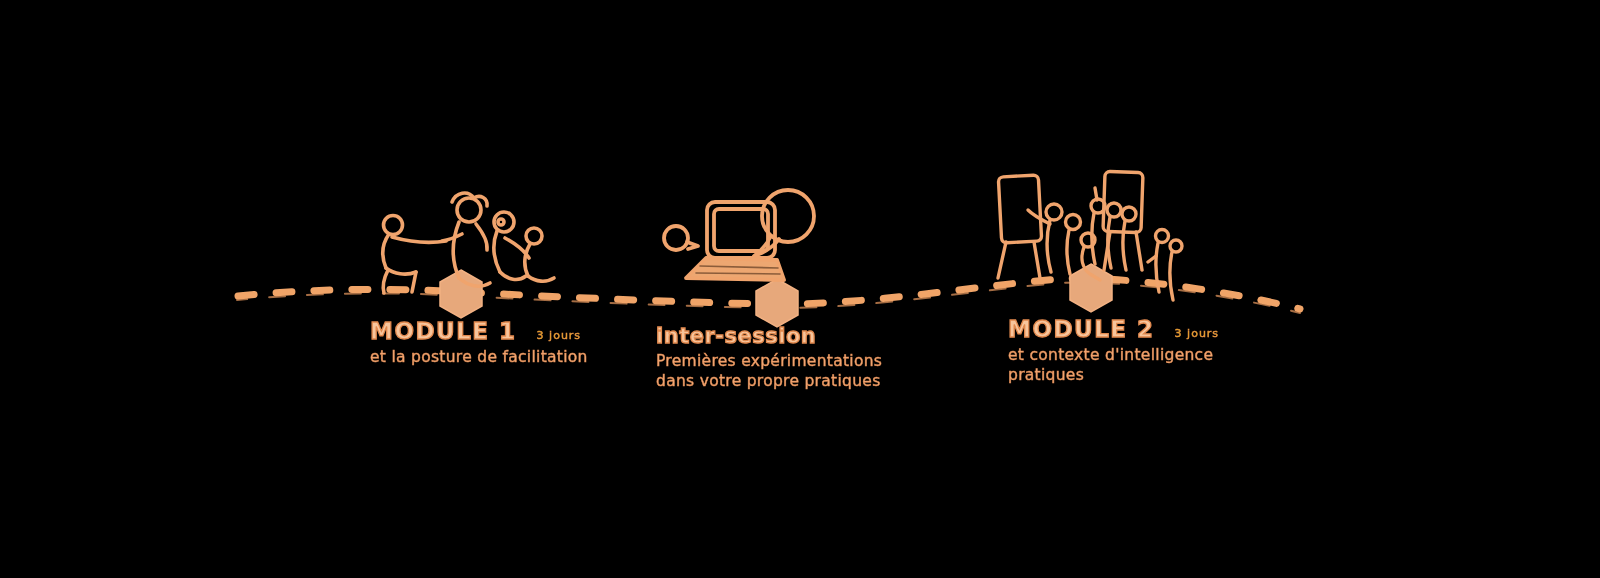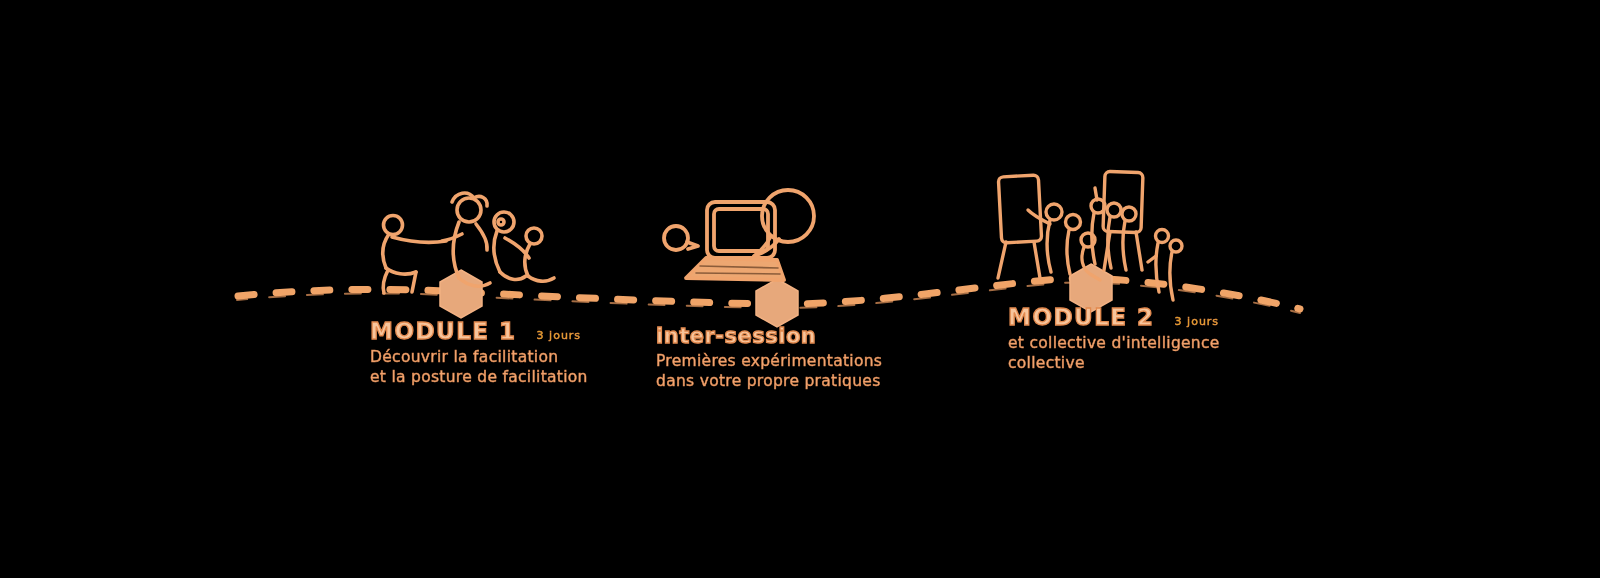--- a/index.html
+++ b/index.html
@@ -13,21 +13,21 @@
   }
   .timeline-svg { position: absolute; left: 0; top: 0; width: 1600px; height: 578px; }
   .illu { position: absolute; }
   .illu-1 { left: 366px; top: 180px; width: 194px; height: 120px; }
   .illu-2 { left: 650px; top: 186px; width: 168px; height: 118px; }
   .illu-3 { left: 976px; top: 166px; width: 214px; height: 166px; }
 
   .step { position: absolute; }
   .step-1 { left: 370px; top: 318px; }
   .step-2 { left: 656px; top: 324px; }
-  .step-3 { left: 1008px; top: 304px; }
+  .step-3 { left: 1008px; top: 316px; }
 
   .head-row { display: flex; align-items: baseline; gap: 20px; margin-bottom: 4px; }
   .heading {
     font-weight: bold;
     font-size: 23px;
     letter-spacing: 1.5px;
     color: #f7c59c;
     -webkit-text-stroke: 1.3px #e2894e;
     white-space: nowrap;
   }
@@ -132,34 +132,33 @@
       <path d="M 196 86 C 193 100, 193 116, 197 134"></path>
       <path d="M 180 90 L 172 96"></path>
     </g>
   </svg>
 
   <div class="step step-1">
     <div class="head-row">
       <span class="heading">MODULE 1</span>
       <span class="duration">3 jours</span>
     </div>
-    <div class="line">Découvrir la facilitation</div>
     <div class="line">et la posture de facilitation</div>
   </div>
 
   <div class="step step-2">
     <div class="head-row">
       <span class="heading lower">inter-session</span>
     </div>
     <div class="line">Premières expérimentations</div>
     <div class="line">dans votre propre pratiques</div>
   </div>
 
   <div class="step step-3">
     <div class="head-row">
       <span class="heading">MODULE 2</span>
       <span class="duration">3 jours</span>
     </div>
-    <div class="line">et collective d'intelligence</div>
-    <div class="line">collective</div>
+    <div class="line">et contexte d'intelligence</div>
+    <div class="line">pratiques</div>
   </div>
 
 </div>
 
 </body></html>

